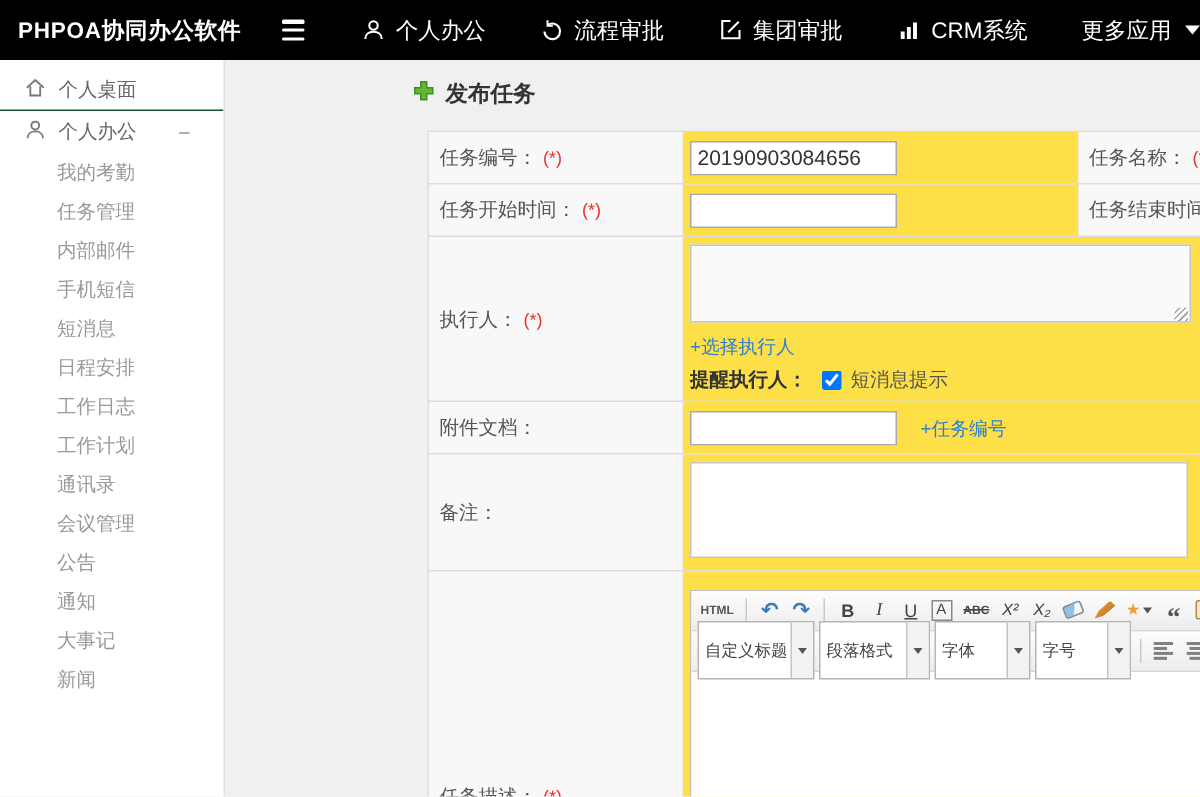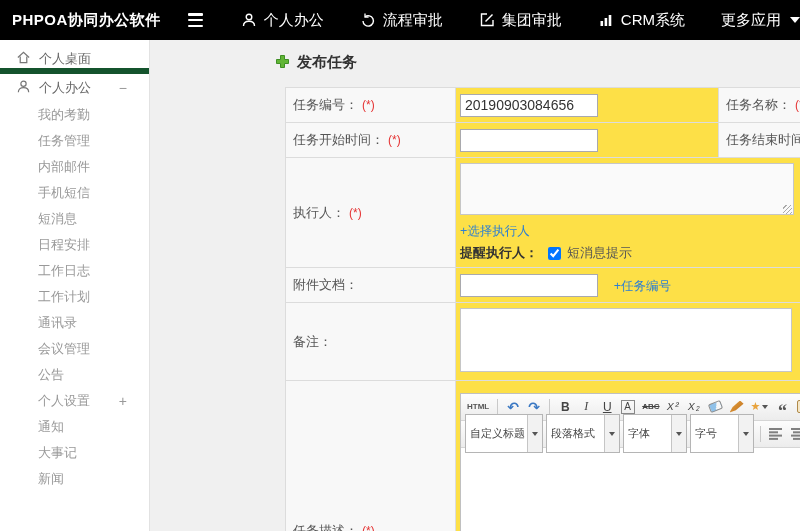--- a/index.html
+++ b/index.html
@@ -11,21 +11,21 @@
   .hamburger { margin-left:38px; width:18px; height:14px; display:flex; flex-direction:column; justify-content:space-between; cursor:pointer; }
   .hamburger i { display:block; height:2.5px; background:#fff; border-radius:1px; }
   .nav-items { display:flex; margin-left:38px; gap:36px; align-items:center; }
   .nav-item { display:flex; align-items:center; gap:7px; font-size:15px; cursor:pointer; white-space:nowrap; }
   .nav-item svg { display:block; }
   .caret-down { width:0; height:0; border-left:5px solid transparent; border-right:5px solid transparent; border-top:6px solid #fff; margin-left:2px; }
 
   
   .sidebar { position:absolute; left:0; top:40px; bottom:0; width:150px; background:#fff; border-right:1px solid #e2e2e2; padding-top:6px; overflow:hidden; }
   .side-top { height:28px; display:flex; align-items:center; padding-left:16px; gap:8px; font-size:13px; color:#666; cursor:pointer; position:relative; }
-  .side-top.first { border-bottom:6px solid #14532d;align-items:flex-end; }
+  .side-top.first { border-bottom:1px solid #14532d; }
   .side-toggle { position:absolute; right:22px; color:#999; font-size:14px; }
   .side-sub { list-style:none; }
   .side-sub li { height:26px; line-height:26px; padding-left:38px; font-size:13px; color:#999; cursor:pointer; position:relative; white-space:nowrap; }
   .side-sub li .side-toggle { top:0; }
 
   
   .content { position:absolute; left:150px; top:40px; right:0; bottom:0; background:#f0f0f0; overflow:hidden; }
   .page-title { position:absolute; left:125px; top:13px; display:flex; align-items:center; gap:7px; }
   .page-title span { font-size:15px; font-weight:bold; color:#333; }
   .plus-icon { display:block; }
@@ -55,21 +55,21 @@
   .tb { background:linear-gradient(#fdfdfd,#ececec); border-bottom:1px solid #d5d5d5; display:flex; align-items:center; height:27px; padding:0 4px; gap:3px; }
   .tbtn { min-width:18px; height:20px; display:flex; align-items:center; justify-content:center; font-size:12px; color:#444; cursor:pointer; border-radius:2px; padding:0 2px; }
   .tsep { width:1px; height:16px; background:#c9c9c9; margin:0 3px; }
   .b-src { font-size:8px; font-weight:bold; color:#555; letter-spacing:0; }
   .b-undo,.b-redo { color:#3a78c3; font-weight:bold; font-size:14px; }
   .b-bold { font-weight:bold; }
   .b-italic { font-style:italic; font-family:"Liberation Serif",serif; }
   .b-under { text-decoration:underline; }
   .b-fontbox { border:1px solid #888; font-size:10px; padding:0 2px; height:14px; min-width:14px; }
   .b-strike { font-size:8px; font-weight:bold; text-decoration:line-through; }
-  .b-supsub { font-size:11px; font-style:italic; font-family:Liberation Mono, monospace; }
+  .b-supsub { font-size:11px; font-style:italic; font-family:Liberation Sans, sans-serif; }
   .eraser { width:13px; height:9px; background:linear-gradient(115deg,#8fc1e9 55%,#f7f7f7 55%); border:1px solid #8a8a8a; transform:rotate(-22deg); border-radius:2px; }
   .brush { width:14px; height:12px; background:linear-gradient(135deg,#e8a33d,#b86a1d); clip-path:polygon(0 100%,22% 55%,75% 0,100% 28%,45% 82%); }
   .wand { color:#e8a33d; font-size:11px; }
   .b-quote { font-family:"Liberation Serif",serif; font-weight:bold; font-size:18px; color:#555; line-height:8px; padding-top:8px; }
   .pastebox { width:12px; height:13px; border:1px solid #b08a4a; background:#f5e7c8; font-size:8px; font-weight:bold; color:#7a5a20; display:flex; align-items:center; justify-content:center; border-radius:2px; }
   .tiny-caret { width:0; height:0; border-left:3.5px solid transparent; border-right:3.5px solid transparent; border-top:4px solid #555; margin-left:2px; }
   .dropdown { height:39px; background:#fff; border:1px solid #b5b5b5; display:flex; align-items:center; justify-content:space-between; font-size:11px; color:#444; padding-left:4px; cursor:pointer; }
   .dd1 { width:78px; } .dd2 { width:74px; } .dd3 { width:64px; } .dd4 { width:64px; }
   .dd-caret { width:15px; height:100%; border-left:1px solid #c5c5c5; background:#f2f2f2; display:flex; align-items:center; justify-content:center; }
   .dd-caret i { width:0; height:0; border-left:3.5px solid transparent; border-right:3.5px solid transparent; border-top:4px solid #555; }
@@ -154,21 +154,20 @@
     <li>任务管理</li>
     <li>内部邮件</li>
     <li>手机短信</li>
     <li>短消息</li>
     <li>日程安排</li>
     <li>工作日志</li>
     <li>工作计划</li>
     <li>通讯录</li>
     <li>会议管理</li>
     <li>公告</li>
-    <li><span>个人设置</span><span class="side-toggle">+</span></li>
     <li>通知</li>
     <li>大事记</li>
     <li>新闻</li>
   </ul>
 </div>
 
 <div class="content">
   <div class="page-title">
     <span class="plus-icon"><svg width="15" height="15" viewBox="0 0 15 15">
           <path d="M5.5 1.5 h4 v4 h4 v4 h-4 v4 h-4 v-4 h-4 v-4 h4 z" fill="#62b636" stroke="#3f8f24" stroke-width="1"></path>

